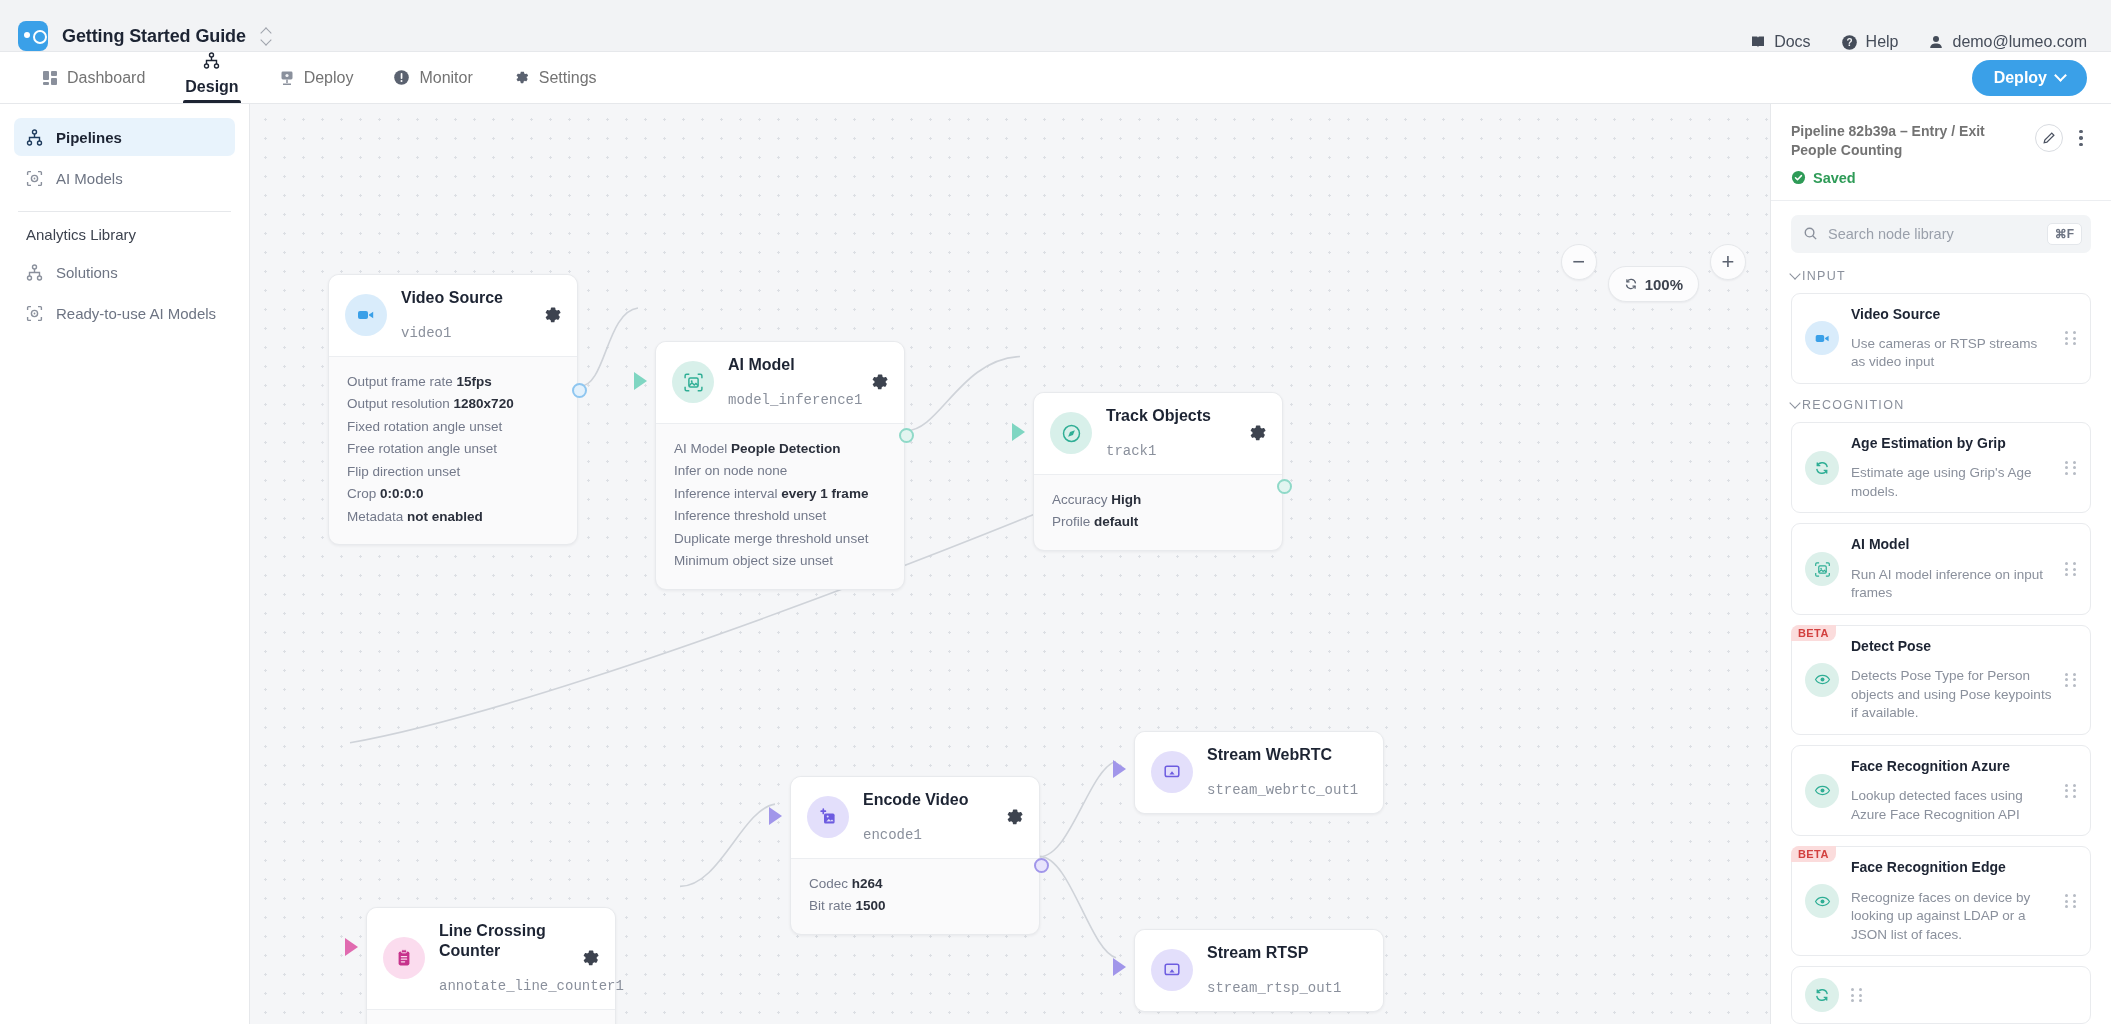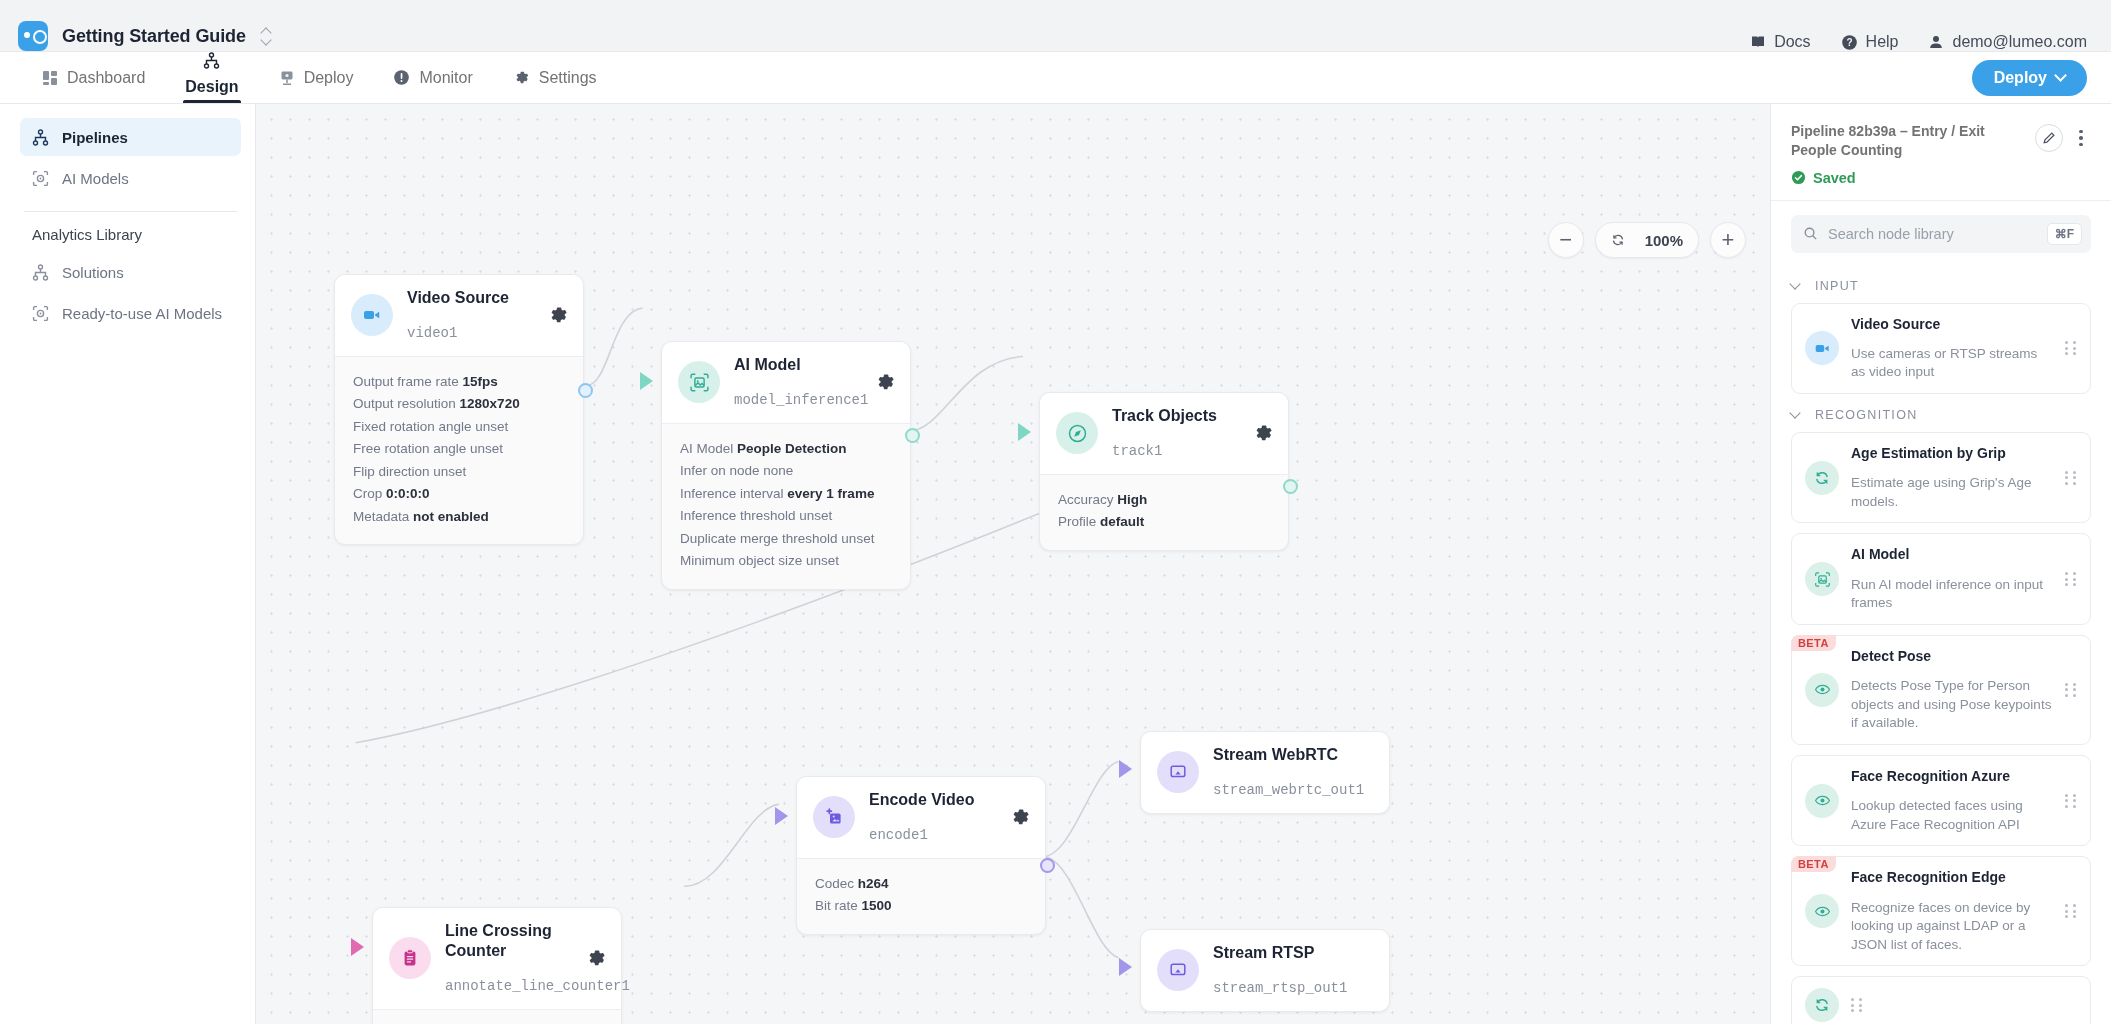--- a/index.html
+++ b/index.html
@@ -80,21 +80,21 @@
   }
   .deploy-btn .cd { width: 9px; height: 9px; border-right: 2px solid #fff;
     border-bottom: 2px solid #fff; transform: rotate(45deg); margin-top: -4px; }
 
   
   .body { flex: 1; display: flex; min-height: 0; }
 
   
   .sidebar {
     width: 250px; flex: 0 0 250px; background: #fff;
-    border-right: 1px solid #e6e8eb; padding: 14px 14px 0 14px; margin-left: 6px;
+    border-right: 1px solid #e6e8eb; padding: 14px 14px 0 14px;
   }
   .side-item {
     display: flex; align-items: center; gap: 13px;
     height: 38px; padding: 0 12px; border-radius: 7px;
     font-size: 15px; color: #6d7483; cursor: pointer; margin-bottom: 3px;
   }
   .side-item.active { background: #e8f3fc; color: #1d2433; font-weight: bold; }
   .side-sep { height: 1px; background: #e6e8eb; margin: 14px 4px 14px 4px; }
   .side-group {
     font-size: 15px; color: #3d434f; padding: 0 12px 10px 12px;
@@ -108,22 +108,22 @@
   }
   .zoomctl { position: absolute; top: 118px; right: 24px; display: flex; align-items: center; gap: 11px; z-index: 9; }
   .zbtn {
     width: 36px; height: 36px; border-radius: 50%; background: #fcfcfd;
     border: 1px solid #e6e8eb; display: flex; align-items: center; justify-content: center;
     cursor: pointer; box-shadow: 0 1px 2px rgba(16,24,40,.05);
   }
   .zlevel {
     height: 36px; min-width: 86px; border-radius: 18px; background: #fcfcfd;
     border: 1px solid #e6e8eb; display: flex; align-items: center; justify-content: center;
-    gap: 20px; font-size: 15px; color: #3d434f; font-weight: bold; padding: 0 15px;
-    cursor: pointer; box-shadow: 0 1px 2px rgba(16,24,40,.05);
+    gap: 7px; font-size: 15px; color: #3d434f; font-weight: bold; padding: 0 15px;
+    cursor: pointer; box-shadow: 0 1px 2px rgba(16,24,40,.05); margin-top: 44px;
   }
   .zsign { font-size: 22px; color: #5b6270; line-height: 1; font-weight: 300; }
 
   svg.edges { position: absolute; inset: 0; width: 100%; height: 100%; pointer-events: none; z-index: 1; }
 
   
   .node {
     position: absolute; z-index: 2;
     background: #fafafb; border: 1px solid #e8eaed; border-radius: 11px;
     box-shadow: 0 1px 3px rgba(16,24,40,.06);
@@ -186,23 +186,23 @@
     flex: 1; border: none; background: transparent; outline: none;
     font-size: 14.5px; color: #3d434f; font-family: "Liberation Sans", sans-serif;
   }
   .searchbox input::placeholder { color: #9aa0ab; }
   .kbd {
     background: #fff; border: 1px solid #e4e7eb; border-radius: 5px;
     font-size: 12px; color: #6d7483; padding: 3px 7px; font-weight: bold;
   }
   .rp-list { flex: 1; overflow: hidden; padding: 0 20px 0 20px; }
   .lib-group {
-    display: flex; align-items: center; gap: 16px;
+    display: flex; align-items: center; gap: 3px;
     font-size: 12.5px; letter-spacing: 1.3px; color: #8a909c;
-    margin: 12px 0 10px 0; cursor: pointer;
+    margin: 2px 0 10px 0; cursor: pointer;
   }
   .chev-d { width: 8px; height: 8px; border-right: 1.6px solid #8a909c;
     border-bottom: 1.6px solid #8a909c; transform: rotate(45deg); margin-top: -3px; }
   .lib-card {
     position: relative; border: 1px solid #e9ebee; border-radius: 9px;
     display: flex; align-items: center; gap: 12px; padding: 11px 12px 11px 13px;
     margin-bottom: 10px; background: #fff; cursor: grab;
   }
   .lib-ico {
     width: 34px; height: 34px; border-radius: 50%; flex: 0 0 34px;

